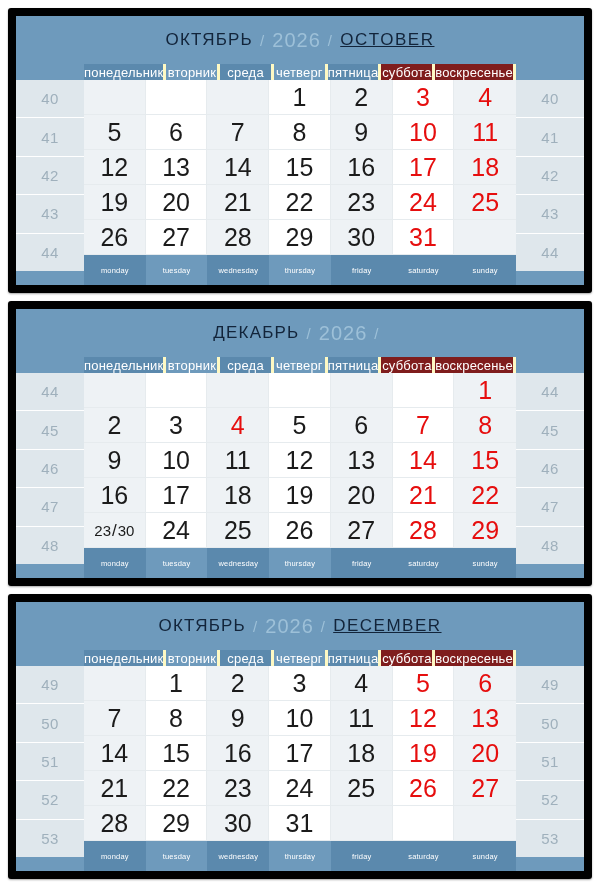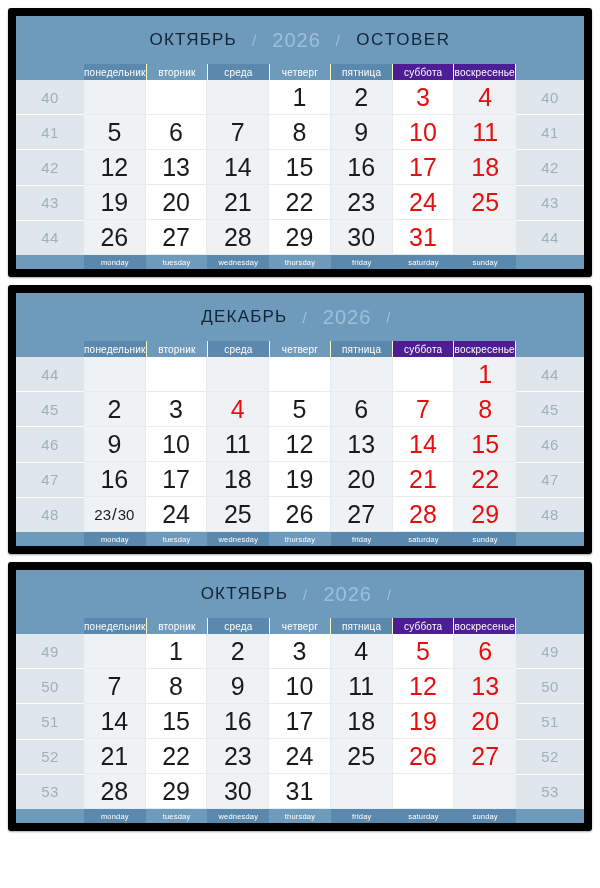--- a/index.html
+++ b/index.html
@@ -79,54 +79,54 @@
   }
   .title {
     height: 48px;
     display: flex;
     align-items: center;
     justify-content: center;
     color: #12243a;
     font-size: 17px;
     letter-spacing: 1.2px;
     white-space: nowrap;
-    gap: 8px;
   }
   .title .sep {
     color: #9dc0d8;
     margin: 0 7px;
     font-size: 15px;
   }
   .title .yr {
     color: #9dc0d8;
     font-size: 20px;
     letter-spacing: 1px;
   }
   .title .lat {
     letter-spacing: 1.5px;
+    text-decoration: underline;
   }
 
   .dow-row {
     display: grid;
     grid-template-columns: repeat(7, 1fr);
     height: 16px;
     background: #6e9abc;
   }
   .dow {
     display: flex;
     align-items: center;
     justify-content: center;
-    font-size: 10px;
+    font-size: 13px;
     color: #ffffff;
     letter-spacing: 0.2px;
-    border-right: 1px solid #fef9c3;
+    border-right: 3px solid #fef9c3;
     box-sizing: border-box;
   }
   .dow.alt { background: #5b89ad; }
-  .dow.red-head { background: #4c1d95; color: #ffffff; }
+  .dow.red-head { background: #7f1d1d; color: #ffffff; }
 
   .grid {
     display: grid;
     grid-template-columns: repeat(7, 1fr);
     background: #ffffff;
     flex: 1;
   }
   .cell {
     position: relative;
     height: 35px;
@@ -152,21 +152,21 @@
     font-size: 15px;
     line-height: 1;
   }
   .dual .a { font-size: 15px; }
   .dual .slash { font-size: 17px; margin: 0 1px; color: #1b1b1b; }
   .dual .b { font-size: 15px; }
 
   .foot-row {
     display: grid;
     grid-template-columns: repeat(7, 1fr);
-    height: 14px;
+    height: 30px;
     background: #6e9abc;
   }
   .foot {
     display: flex;
     align-items: center;
     justify-content: center;
     font-size: 7.5px;
     color: #ffffff;
     letter-spacing: 0.2px;
     box-sizing: border-box;
@@ -379,20 +379,21 @@
             <div class="side-week">53</div>
           </div>
           <div class="side-spacer-bottom"></div>
         </div>
         <div class="center">
           <div class="title">
             <span>ОКТЯБРЬ</span>
             <span class="sep">/</span>
             <span class="yr">2026</span>
             <span class="sep">/</span>
+            <span class="lat">DECEMBER</span>
           </div>
           <div class="dow-row">
             <div class="dow alt">понедельник</div>
             <div class="dow">вторник</div>
             <div class="dow alt">среда</div>
             <div class="dow">четверг</div>
             <div class="dow alt">пятница</div>
             <div class="dow red-head">суббота</div>
             <div class="dow alt red-head">воскресенье</div>
           </div>

